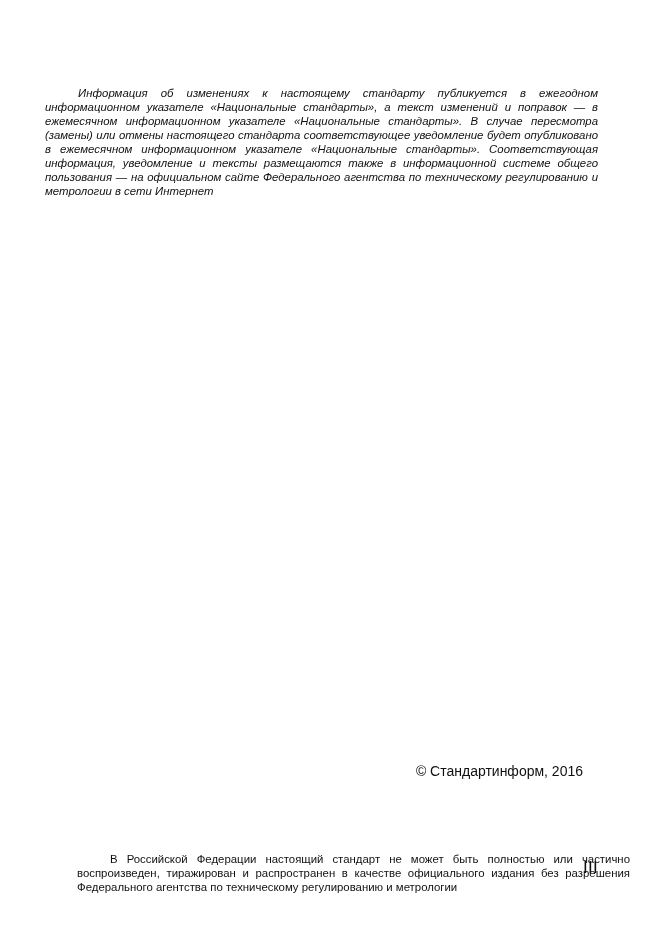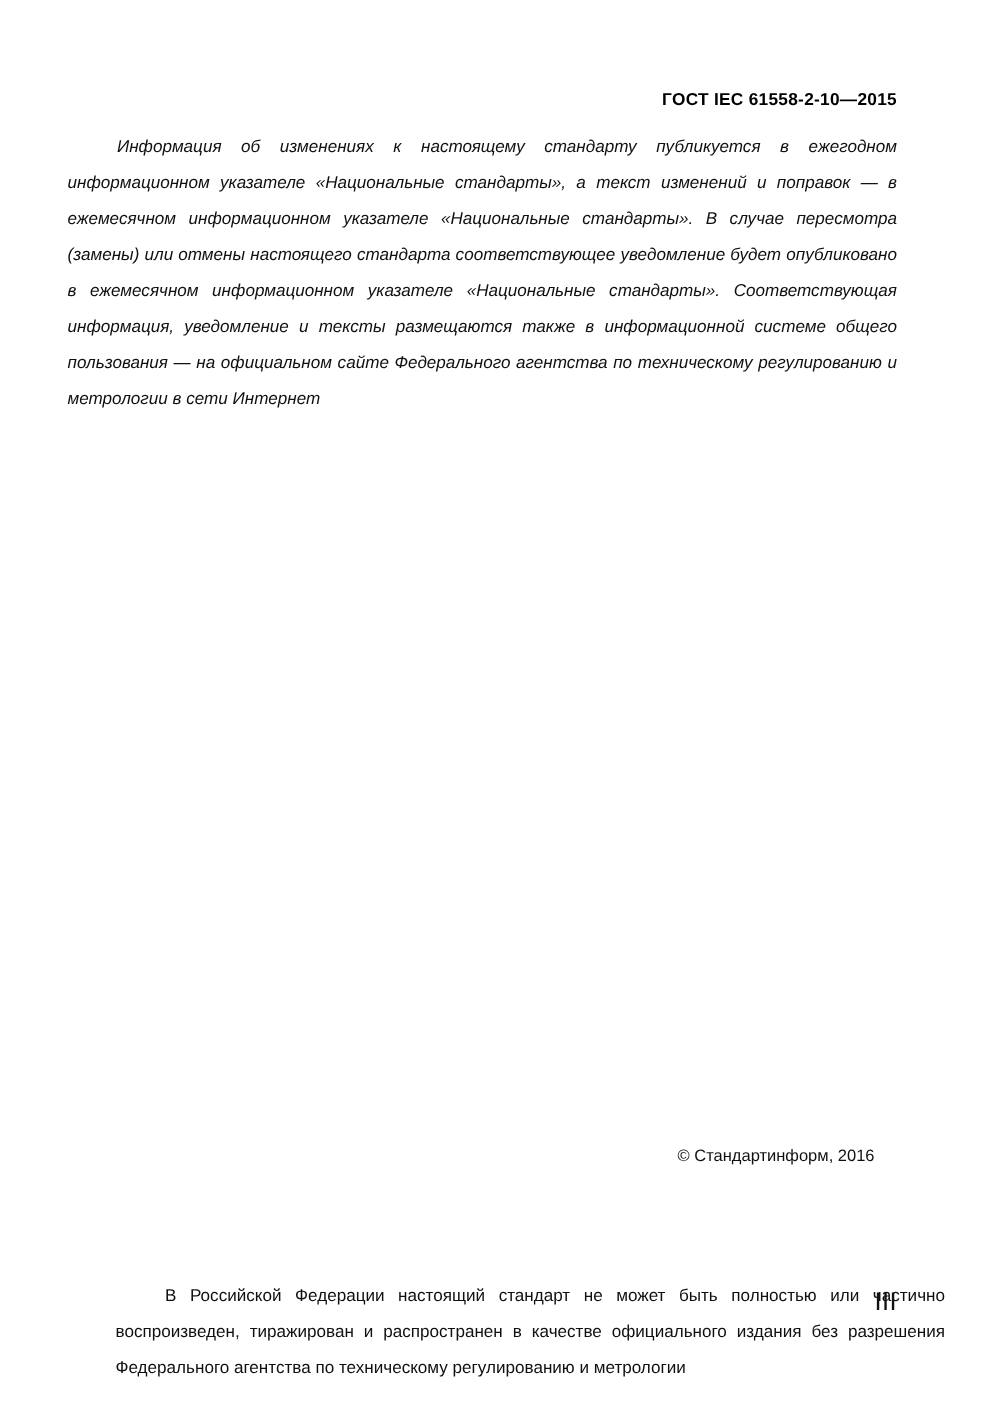--- a/index.html
+++ b/index.html
@@ -38,21 +38,21 @@
   }
 
   
   .body-block {
     position: absolute;
     left: 45px;
     width: 553px;
     text-align: justify;
     text-justify: inter-word;
     font-size: 11.4px;
-    line-height: 24px;
+    line-height: 14px;
     color: #101010;
   }
 
   .block-notice {
     top: 86px;
     font-style: italic;
   }
 
   .block-notice .para {
     text-indent: 33px;
@@ -71,21 +71,21 @@
   
   .para { margin: 0; }
 
   
   .copyright {
     position: absolute;
     top: 763px;
     left: 45px;
     right: 78px;
     text-align: right;
-    font-size: 11px;
+    font-size: 14px;
     line-height: 16px;
     color: #101010;
     white-space: nowrap;
   }
 
   
   .folio {
     position: absolute;
     top: 861px;
     left: 45px;
@@ -95,21 +95,20 @@
     line-height: 14px;
     color: #101010;
     letter-spacing: 0.3px;
   }
 </style>
 </head>
 <body>
 
 <div class="page">
 
-  <div class="doc-header">ГОСТ IEC 61558-2-10—2015</div>
 
   <div class="body-block block-notice">
     <p class="para">Информация об изменениях к настоящему стандарту публикуется в ежегодном информационном указателе «Национальные стандарты», а текст изменений и поправок — в ежемесячном информационном указателе  «Национальные стандарты». В случае пересмотра (замены) или отмены настоящего стандарта соответствующее уведомление будет опубликовано в ежемесячном информационном указателе «Национальные стандарты». Соответствующая информация, уведомление и тексты размещаются также в информационной системе общего пользования — на официальном сайте Федерального агентства по техническому регулированию и метрологии  в сети Интернет</p>
   </div>
 
   <div class="copyright">© Стандартинформ, 2016</div>
 
   <div class="body-block block-reproduction">
     <p class="para">В Российской Федерации настоящий стандарт не может быть полностью или частично воспроизведен, тиражирован и распространен в качестве официального издания без разрешения Федерального агентства по техническому регулированию и метрологии</p>
   </div>

